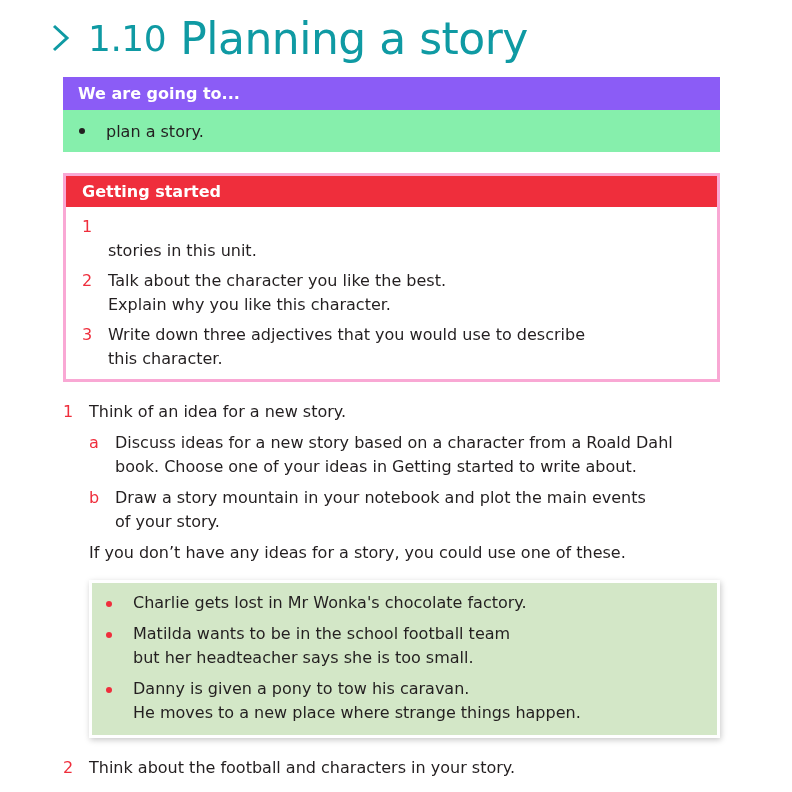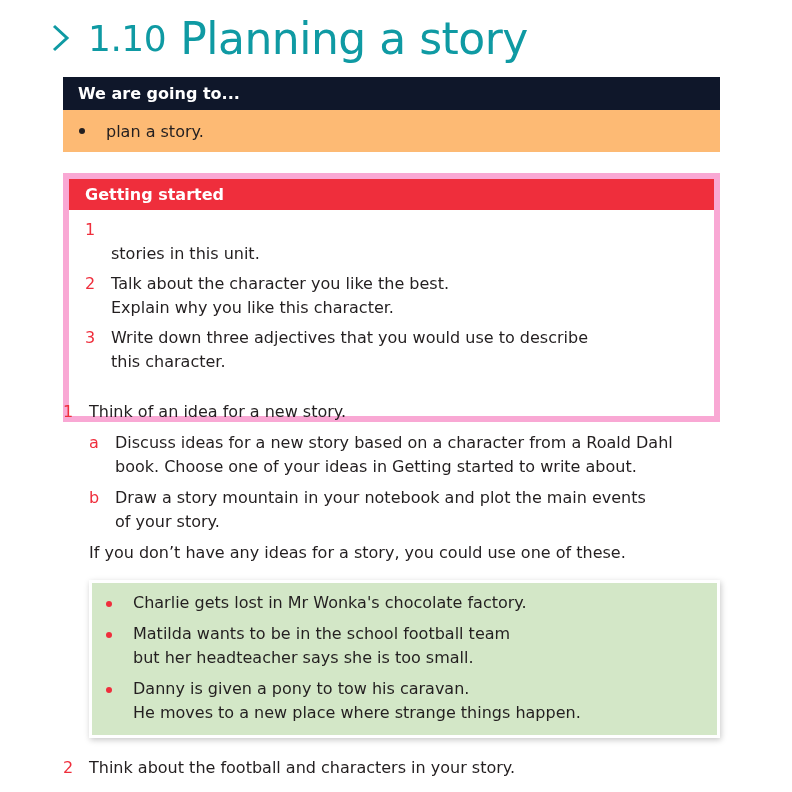--- a/index.html
+++ b/index.html
@@ -13,32 +13,32 @@
     display: flex; align-items: center; color: #0f9aa3;
   }
   .title .chev { width: 22px; height: 30px; margin-right: 16px; }
   .title .num { font-size: 36px; margin-right: 14px; letter-spacing: -0.5px; }
   .title .text { font-size: 44px; letter-spacing: -0.5px; }
 
   .goals {
     position: absolute; left: 63px; top: 77px; width: 657px;
   }
   .goals .head {
-    background: #0f172a; color: #ffffff; font-size: 16px; font-weight: bold;
+    background: #8b5cf6; color: #ffffff; font-size: 16px; font-weight: bold;
     height: 33px; line-height: 33px; padding-left: 15px;
   }
   .goals .body {
-    background: #fdba74; height: 42px; display: flex; align-items: center;
+    background: #86efac; height: 42px; display: flex; align-items: center;
     font-size: 16px; padding-left: 16px;
   }
   .goals .bullet { width: 6px; height: 6px; border-radius: 50%; background: #231f20; margin-right: 21px; }
 
   .gs {
-    position: absolute; left: 63px; top: 173px; width: 657px; height: 249px;
-    box-sizing: border-box; border: 6px solid #f9a8d4; background: #ffffff;
+    position: absolute; left: 63px; top: 173px; width: 657px; height: 209px;
+    box-sizing: border-box; border: 3px solid #f9a8d4; background: #ffffff;
   }
   .gs .head {
     background: #ef2e3c; color: #ffffff; font-size: 16px; font-weight: bold;
     height: 31px; line-height: 31px; padding-left: 16px;
   }
   .gs ol { list-style: none; margin: 0; padding: 0; }
   .gs li { display: flex; font-size: 16px; line-height: 24px; margin-top: 6px; padding-left: 16px; }
   .gs li:first-child { margin-top: 8px; }
   .num-red { color: #ef2e3c; width: 26px; flex: none; }
 

